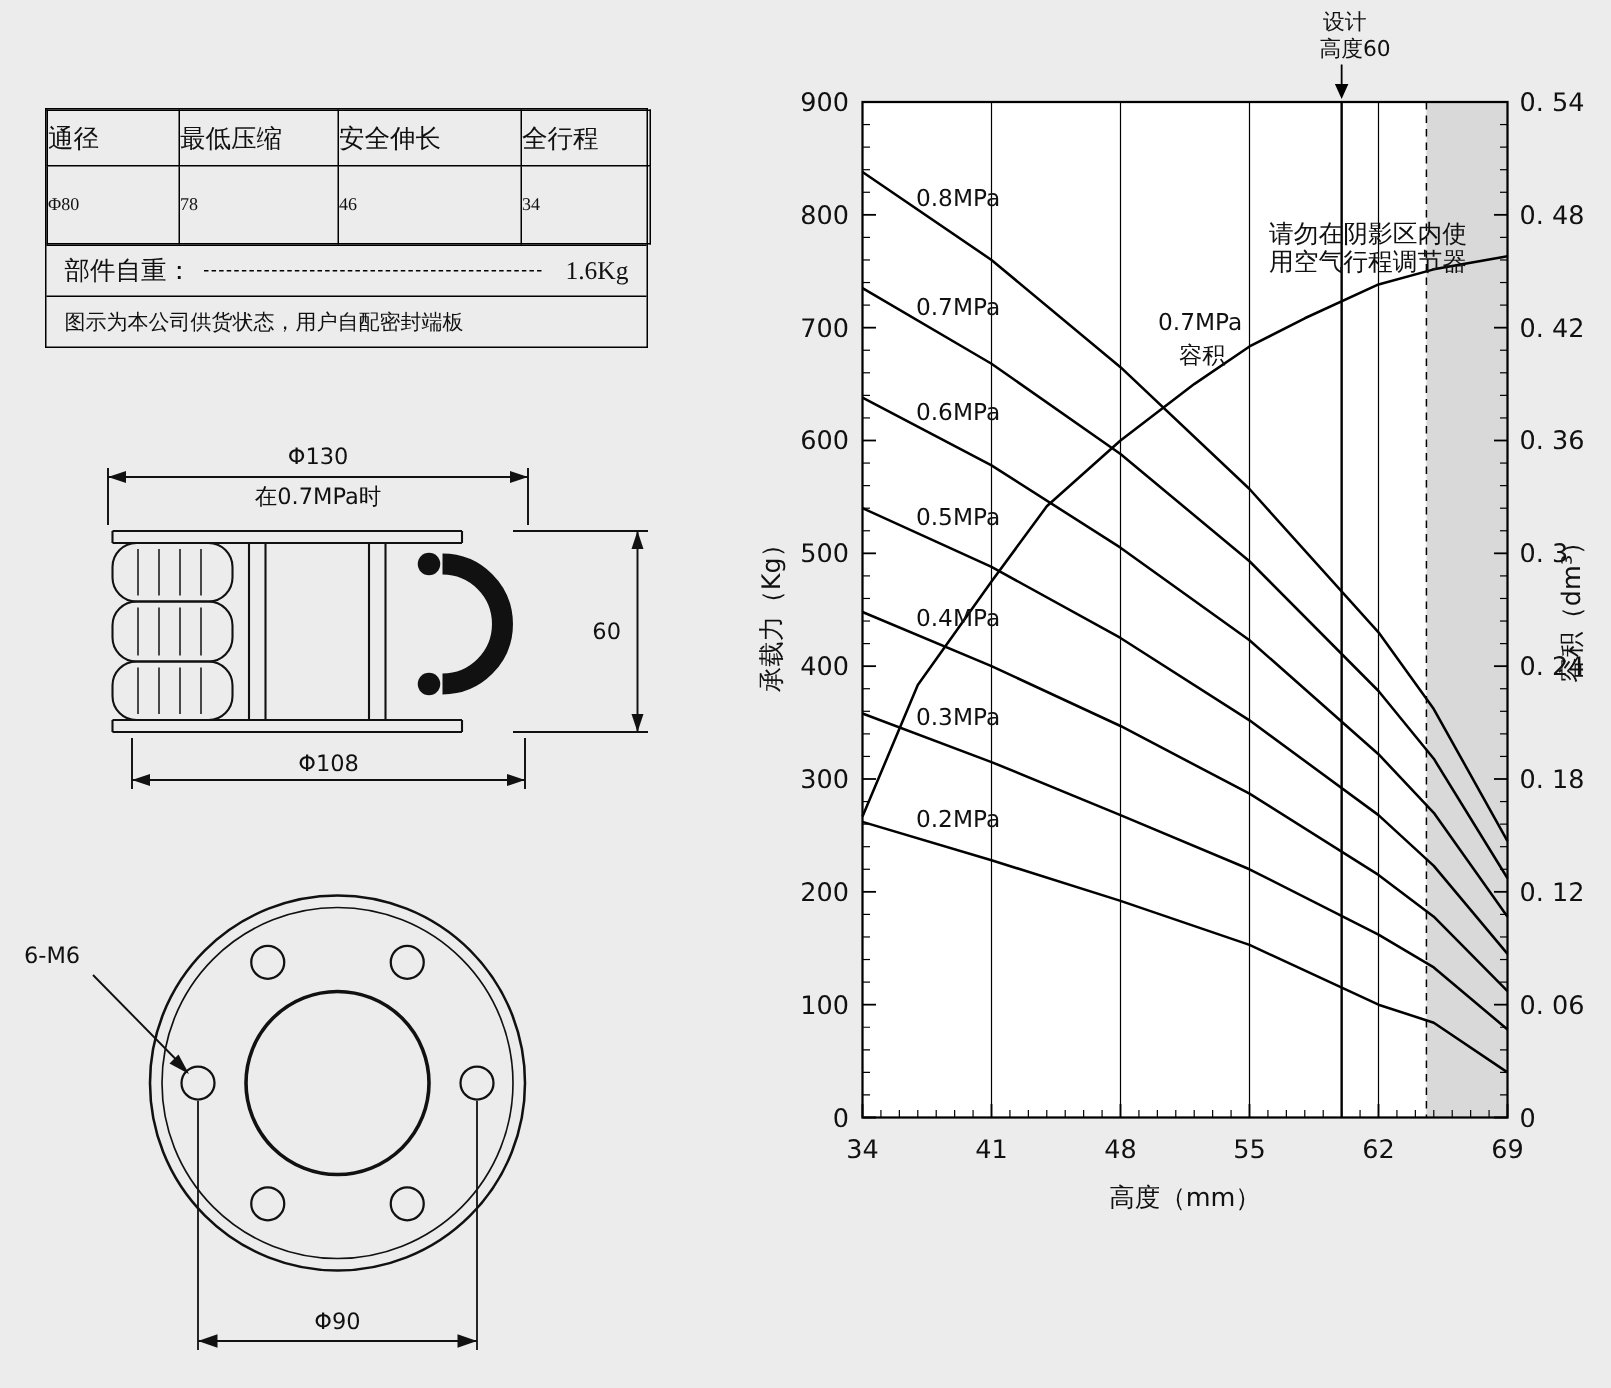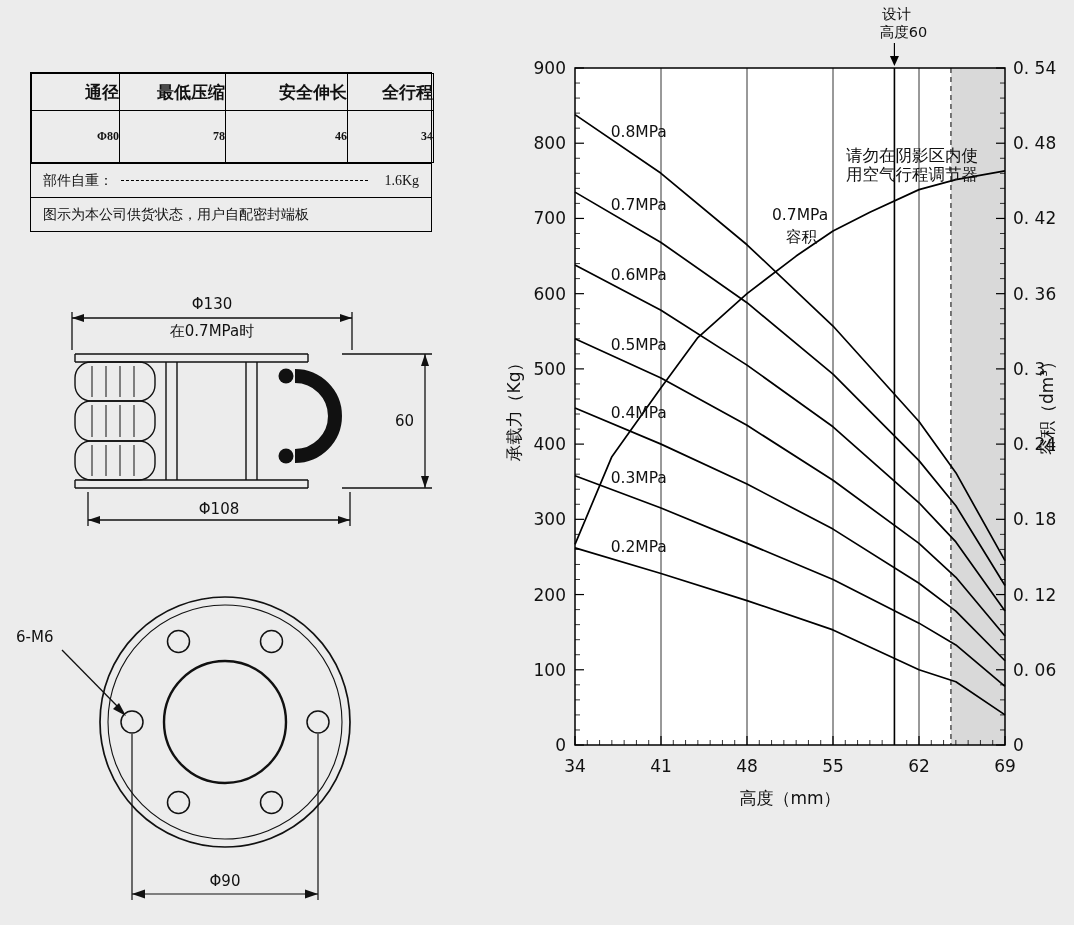--- a/index.html
+++ b/index.html
@@ -4,25 +4,25 @@
 <style>
   *{margin:0;padding:0;box-sizing:border-box}
   html,body{width:1074px;height:925px}
   body{background:#ececec;font-family:"DejaVu Sans","Liberation Sans",sans-serif;color:#111;position:relative;overflow:hidden}
   .abs{position:absolute}
   
   .spec-table{border:1.8px solid #000}
   .spec-table table{width:100%;border-collapse:collapse;table-layout:fixed}
   .spec-table col.c1{width:88px}.spec-table col.c2{width:106px}
   .spec-table col.c3{width:122px}.spec-table col.c4{width:86px}
-  .spec-table th,.spec-table td{border:1.5px solid #000;text-align:right;font-weight:700;vertical-align:middle}
+  .spec-table th,.spec-table td{border:1.5px solid #000;text-align:left;font-weight:400;vertical-align:middle}
   .spec-table th{height:37px;font-size:17px}
   .spec-table td{height:52px;font-size:12px}
   .serif{font-family:"Liberation Serif","DejaVu Serif",serif}
-  .weight-row{display:flex;align-items:center;height:34px;border-top:1.5px solid #000;padding:0 12px;font-size:14px}
+  .weight-row{display:flex;align-items:center;height:34px;border-top:1.5px solid #000;padding:0 12px;font-size:17px}
   .dashline{flex:1;border-top:1.7px dashed #000;margin:0 16px 0 8px}
   .note-row{height:34px;border-top:1.5px solid #000;padding:0 12px;display:flex;align-items:center;font-size:14px}
   
   svg text{font-family:"DejaVu Sans","Liberation Sans",sans-serif;fill:#111}
   .dim-text{font-size:15px}
   .tick{font-size:17px}
   .curve-label{font-size:15.5px}
   .warn{font-size:16.5px}
   .design{font-size:14.5px}
   .axis-title{font-size:17px}

